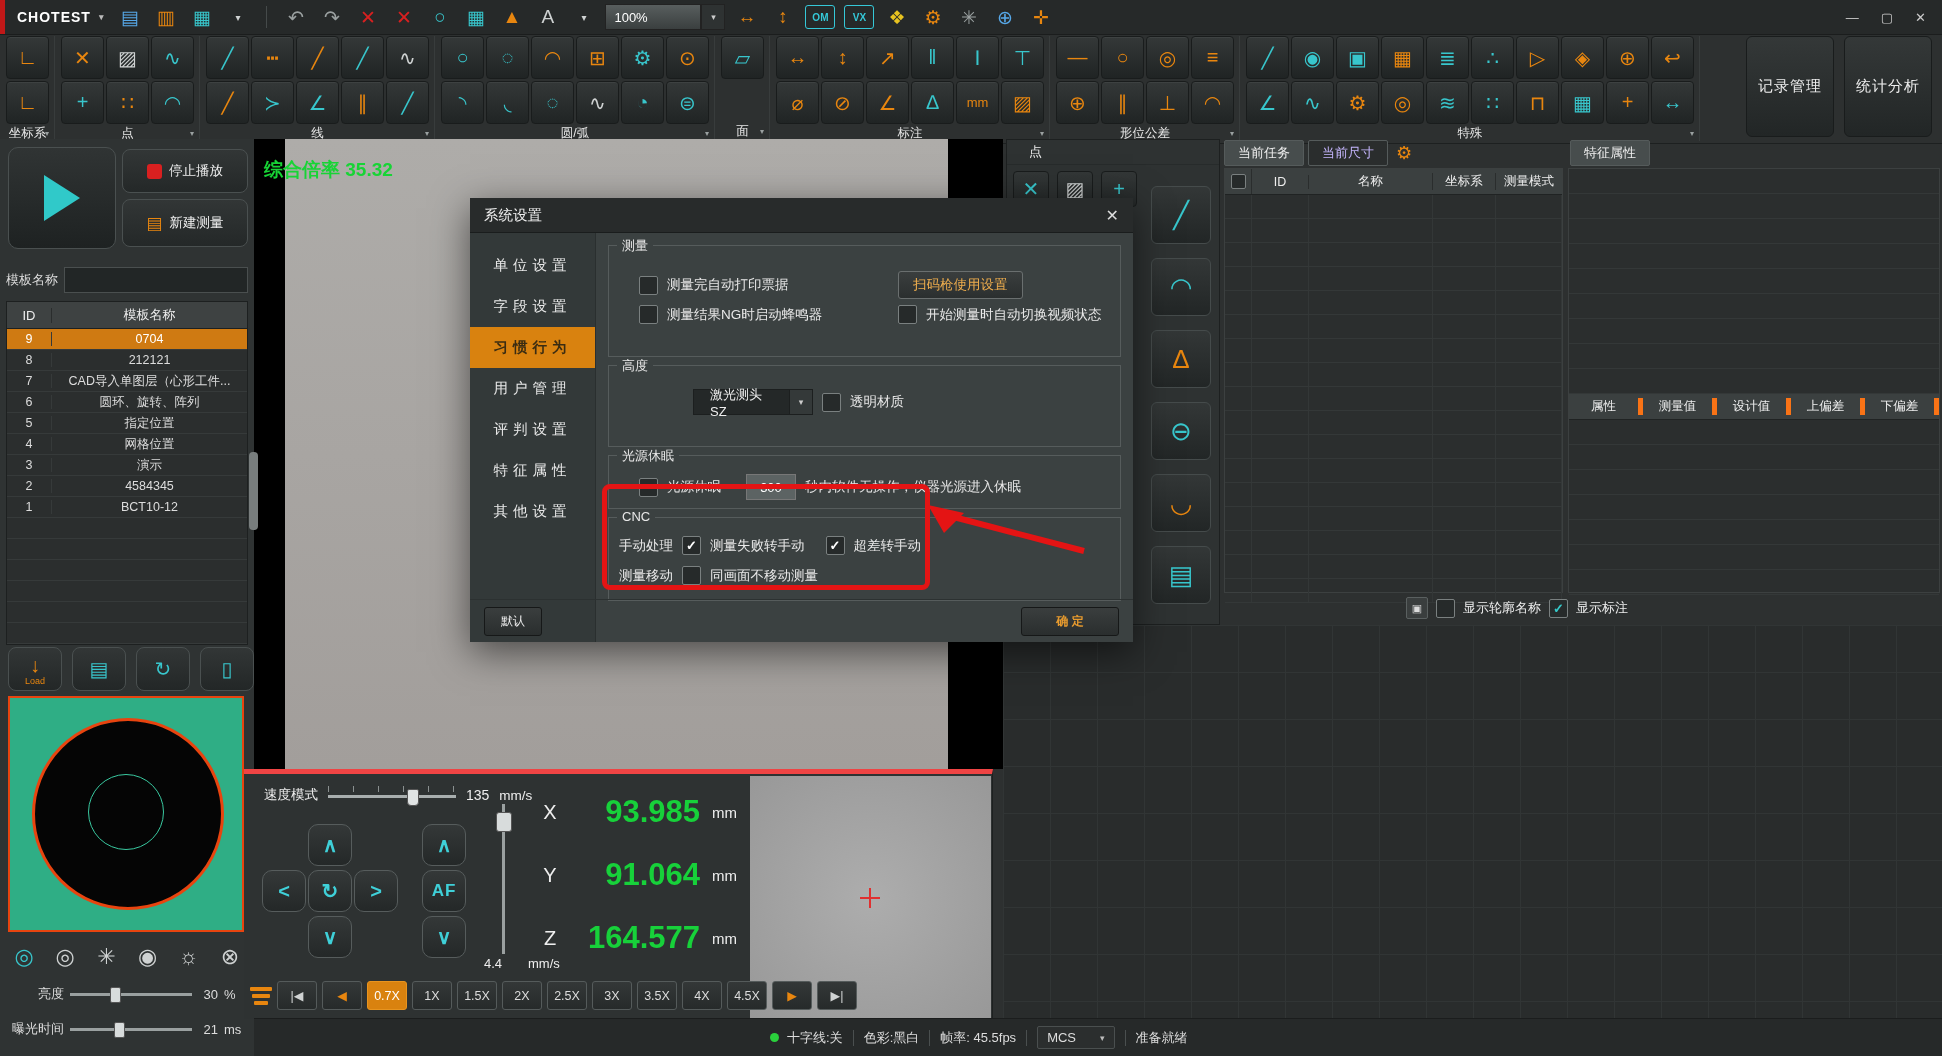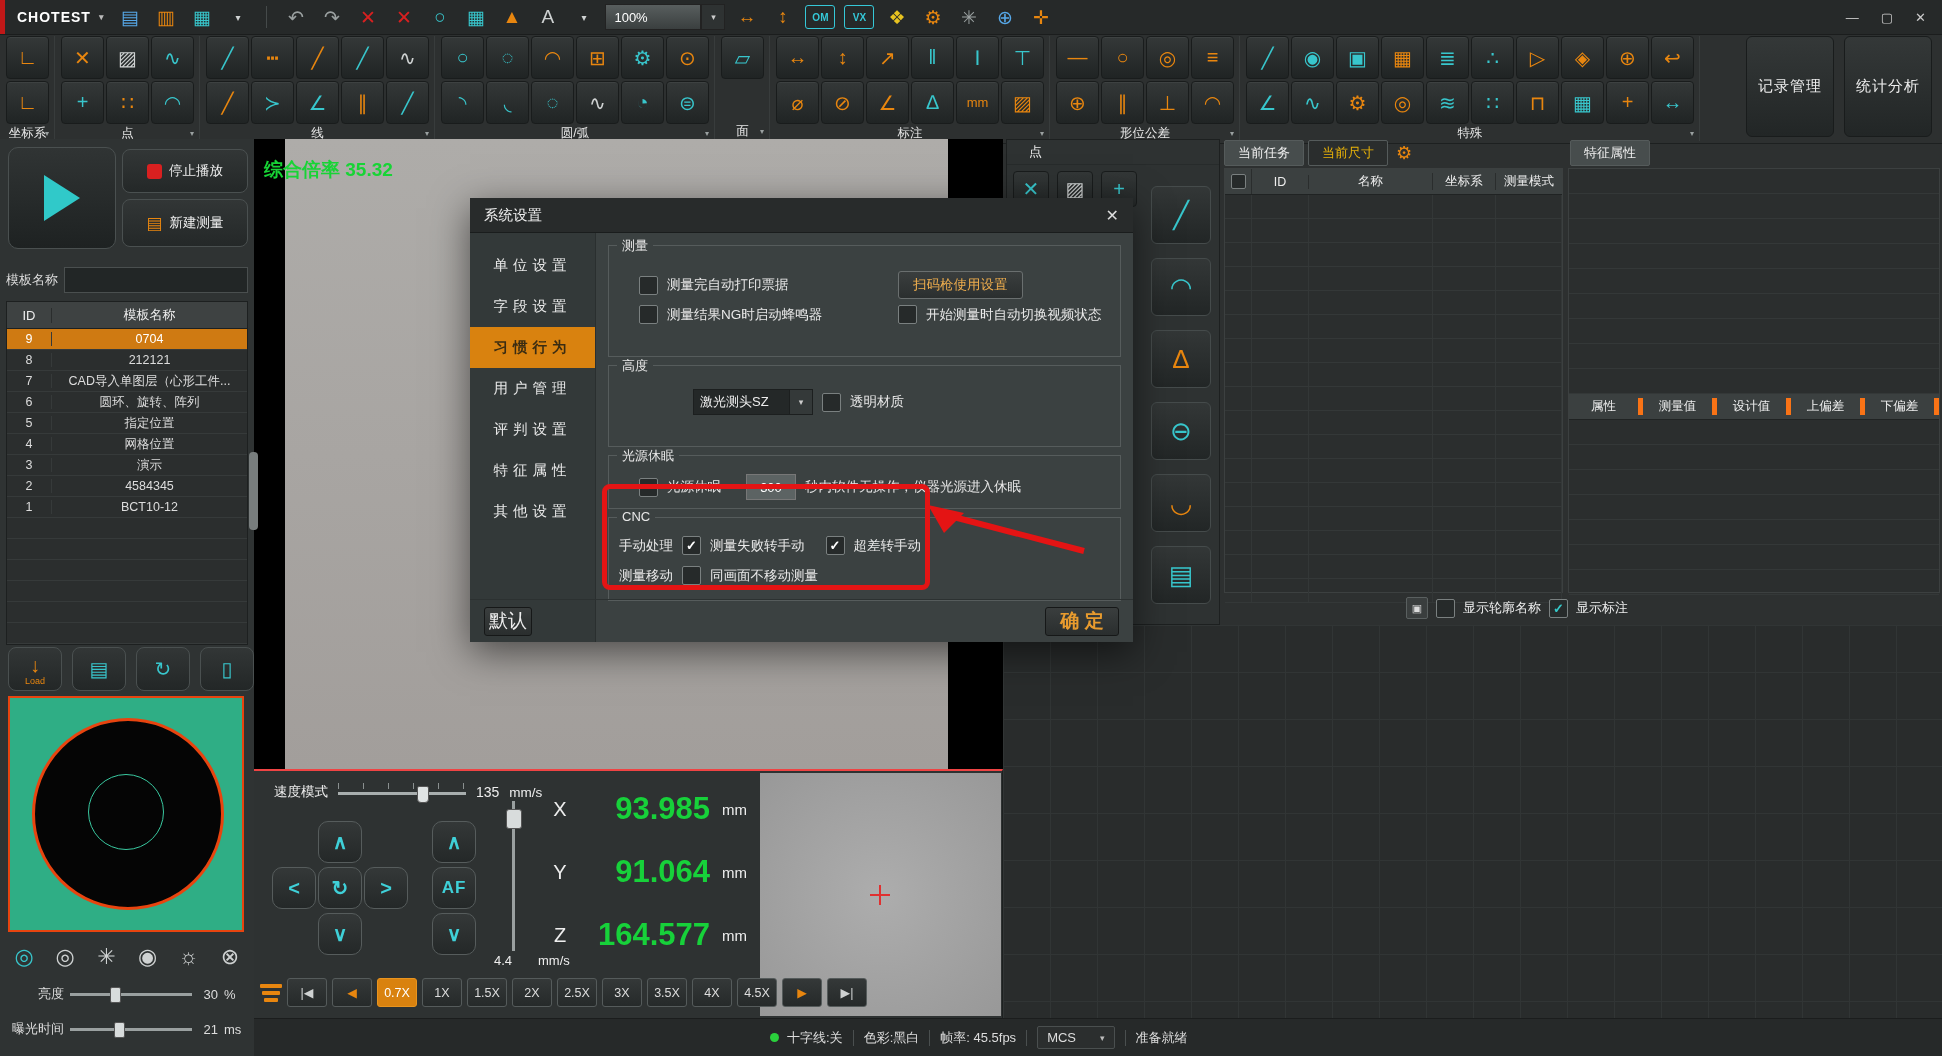--- a/index.html
+++ b/index.html
@@ -82,21 +82,21 @@
   .pal-ico{width:34px;height:34px;display:flex;align-items:center;justify-content:center;font-size:20px;
            background:linear-gradient(#333737,#242828);border:1px solid #191c1c;border-radius:4px}
   .pal-strip{position:absolute;right:8px;top:46px;display:flex;flex-direction:column;gap:14px}
   .pal-tile{width:58px;height:56px;background:linear-gradient(#333737,#222626);border:1px solid #454b4b;border-radius:6px;
             display:flex;align-items:center;justify-content:center;font-size:26px}
 
   
   .rtabs{position:absolute;left:1224px;top:140px;height:26px;display:flex;gap:4px;align-items:center;z-index:2}
   .rtab{height:24px;padding:0 13px;display:flex;align-items:center;font-size:13px;border:1px solid #555b5b;border-radius:2px;color:#eee}
   .rtab.on{background:#474d4d}
-  .rtab.off{background:#2a2d2d;color:#eab308}
+  .rtab.off{background:#2a2d2d;color:#c4b5fd}
   .geartab{font-size:18px;margin-left:4px}
   .tableA{position:absolute;left:1224px;top:168px;width:339px;height:425px;background:#2b2e2e;border:1px solid #3c4040;box-sizing:border-box}
   .tableB{position:absolute;left:1568px;top:168px;width:372px;height:425px;background:#2b2e2e;border:1px solid #3c4040;box-sizing:border-box}
   .thead{display:flex;height:25px;background:#3b4040;border-bottom:1px solid #202323;align-items:center;font-size:12.5px;color:#eee}
   .thA0{width:26px;display:flex;align-items:center;justify-content:center;border-right:1px solid #2a2d2d;height:100%}
   .thA1{width:56px;text-align:center;border-right:1px solid #2a2d2d}
   .thA2{width:123px;text-align:center;border-right:1px solid #2a2d2d}
   .thA3{width:62px;text-align:center;border-right:1px solid #2a2d2d}
   .thA4{flex:1;text-align:center}
   .trow{display:flex;height:23px;border-bottom:1px solid #343838}
@@ -105,21 +105,21 @@
   .trowB{height:24px;border-bottom:1px solid #343838}
   .cbrow{position:absolute;left:1406px;top:597px;display:flex;align-items:center;gap:8px;font-size:13px;color:#eee;z-index:2}
   .minibtn{width:20px;height:20px;background:#3a3e3e;border:1px solid #5a6060;border-radius:2px;display:flex;align-items:center;justify-content:center;font-size:11px;color:#ddd}
 
   
   .canvas{position:absolute;left:1003px;top:625px;width:939px;height:394px;background:#292c2c;
           background-image:linear-gradient(#313535 1px,transparent 1px),linear-gradient(90deg,#313535 1px,transparent 1px);
           background-size:47px 47px}
 
   
-  .stage{position:absolute;left:254px;top:769px;width:749px;height:250px;background:#2e3232;border-top:2px solid #ef4444;border-right:1px solid #1d2020;box-sizing:border-box}
+  .stage{position:absolute;left:244px;top:769px;width:749px;height:250px;background:#2e3232;border-top:5px solid #ef4444;border-right:1px solid #1d2020;box-sizing:border-box}
   .speedrow{position:absolute;left:20px;top:12px;display:flex;align-items:center;gap:10px;font-size:13.5px;color:#eee}
   .speedslider{position:relative;width:128px;height:18px}
   .ticks{position:absolute;left:0;right:0;top:0;height:6px;
          background-image:repeating-linear-gradient(90deg,#8a9090 0 1px,transparent 1px 25px)}
   .strack{position:absolute;left:0;right:0;top:9px;height:3px;background:#a8aeae}
   .shandle{position:absolute;top:3px;width:10px;height:15px;background:#e0e4e4;border:1px solid #555;border-radius:2px 2px 4px 4px}
   .vslider{position:absolute;left:252px;top:30px;width:14px;height:150px}
   .vtrack{position:absolute;left:6px;top:0;bottom:0;width:3px;background:#9aa0a0}
   .vhandle{position:absolute;left:0;top:8px;width:14px;height:18px;background:#d8dcdc;border:1px solid #555;border-radius:3px}
   .vval{position:absolute;left:240px;top:182px;font-size:13px;color:#eee}
@@ -162,31 +162,31 @@
   .dbody{position:absolute;left:126px;top:35px;right:0;bottom:42px;padding:12px 12px 0 12px}
   .grp{position:relative;border:1px solid #565c5c;margin-bottom:8px;padding:14px 10px 6px 10px;box-sizing:border-box}
   .grp-label{position:absolute;top:-9px;left:8px;background:#3b4141;padding:0 5px;font-size:13px;color:#e8e8e8}
   .cb{width:17px;height:17px;background:#262a2a;border:1px solid #7a8080;border-radius:2px;display:inline-flex;
       align-items:center;justify-content:center;font-size:13px;color:#fff;font-weight:bold;flex:none}
   .cb.teal{color:#35c8c8}
   .radio{width:16px;height:16px;border-radius:50%;border:1px solid #8a9090;background:#222626;display:inline-flex;align-items:center;justify-content:center;flex:none}
   .radio.sel::after{content:"";width:7px;height:7px;border-radius:50%;background:#fff}
   .frow{display:flex;align-items:center;gap:9px;font-size:13.5px;color:#e8e8e8}
   .dd{display:flex;width:118px;height:24px;border:1px solid #1c1f1f;background:#24282 8}
-  .ddtext{flex:1;display:flex;align-items:center;padding:0 6px;background:#242828;font-size:13px;color:#eee}
+  .ddtext{flex:1;display:flex;align-items:center;padding:0 16px;background:#242828;font-size:13px;color:#eee}
   .ddbtn{width:22px;background:#343939;border-left:1px solid #1c1f1f;display:flex;align-items:center;justify-content:center;font-size:9px;color:#ccc}
   .numin{width:48px;height:24px;background:#5c6363;border:1px solid #777;color:#fff;display:flex;align-items:center;justify-content:center;font-size:13px}
   .scanbtn{height:26px;padding:0 14px;background:linear-gradient(#3a3e3e,#2b2f2f);border:1px solid #6a6f6f;border-radius:3px;
            color:#eead4d;font-size:13.5px;display:flex;align-items:center}
   .redbox{position:absolute;left:6px;top:251px;width:318px;height:96px;border:5px solid #e41414;border-radius:8px;z-index:3;pointer-events:none}
   .redarrow{position:absolute;left:328px;top:266px;z-index:3;pointer-events:none}
   .dfoot{position:absolute;left:0;right:0;bottom:0;height:42px;border-top:1px solid #2c3131;display:flex;align-items:center;
          justify-content:space-between;padding:0 14px}
-  .dbtn{height:27px;padding:0 4px;background:linear-gradient(#3a3e3e,#2a2e2e);border:1px solid #161818;border-radius:3px;
-        color:#eee;font-size:19px;display:flex;align-items:center}
+  .dbtn{height:27px;padding:0 16px;background:linear-gradient(#3a3e3e,#2a2e2e);border:1px solid #161818;border-radius:3px;
+        color:#eee;font-size:12px;display:flex;align-items:center}
   .dbtn.ok{width:64px;justify-content:center;color:#e89b2e;font-weight:bold}
 </style>
 </head>
 <body>
 
 <div class="app">
 
   <div class="titlebar">
     <div class="redstripe"></div>
     <div class="appmenu">

